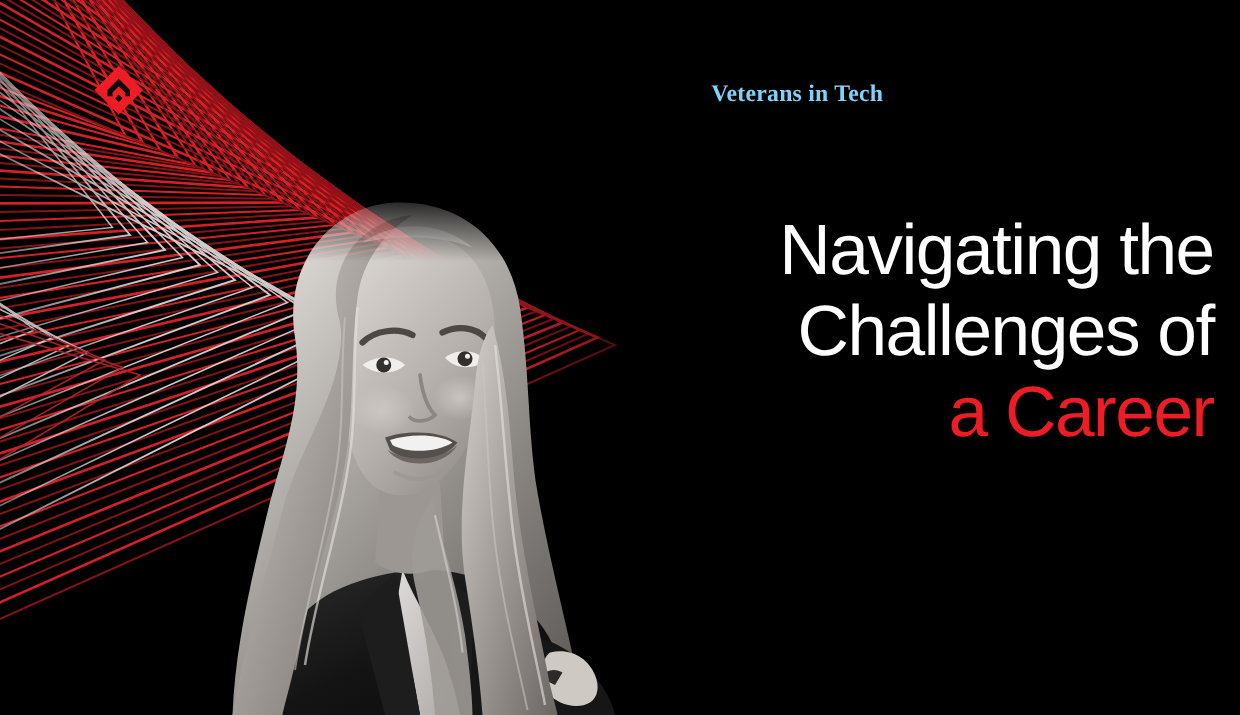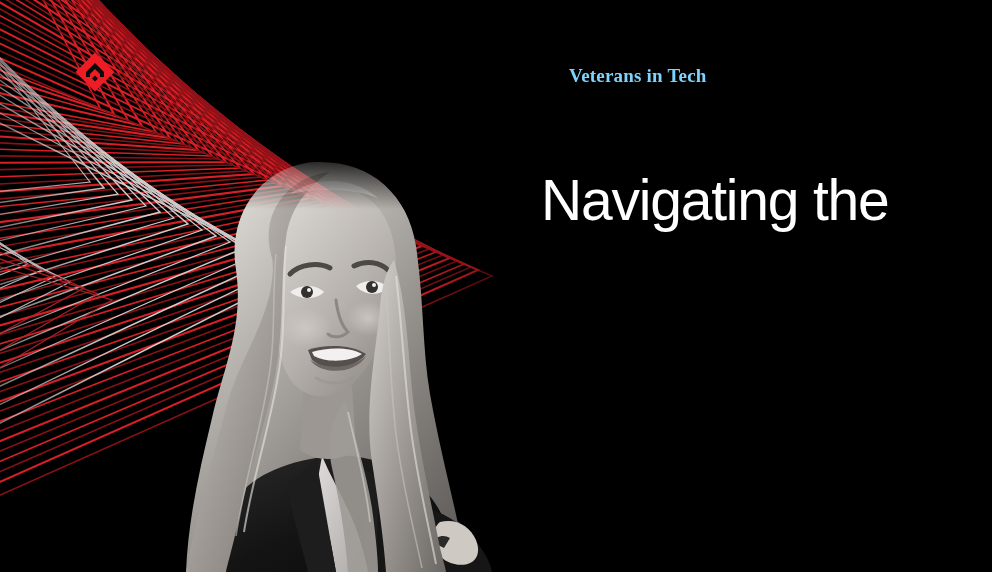--- a/index.html
+++ b/index.html
@@ -63,21 +63,21 @@
     position:absolute;
     top:168px; left:0;
     width:430px;
     font-family:"Liberation Sans", sans-serif;
     font-size:57px;
     line-height:65px;
     font-weight:400;
     letter-spacing:-1.2px;
     color:#ffffff;
   }
-  .headline .line { display:block; white-space:nowrap; }
+  .headline .line { display:block; white-space:nowrap;text-align:right; }
   .headline .accent { color:#ee1c25; }
 </style>
 </head>
 <body>
 
 <div id="banner">
 
   <svg class="bg-art" viewBox="0 0 992 572" width="992" height="572" aria-hidden="true">
     <defs>
       <clipPath id="clipFrame">
@@ -319,17 +319,19 @@
     <path d="M21 12 L30 21 L30 26 L26 26 L26 23 L21 18 L16 23 L16 26 L12 26 L12 21 Z" fill="#0a0a0a"></path>
     <path d="M21 24.5 L24 27.5 L21 30.5 L18 27.5 Z" fill="#0a0a0a"></path>
   </svg>
 
   <div class="text-col">
 
     <div class="brand">Veterans in Tech</div>
 
     <div class="headline">
       <span class="line">Navigating the</span>
+      <span class="line">Challenges of</span>
+      <span class="line accent">a Career</span>
     </div>
 
   </div>
 
 </div>
 
 </body></html>

